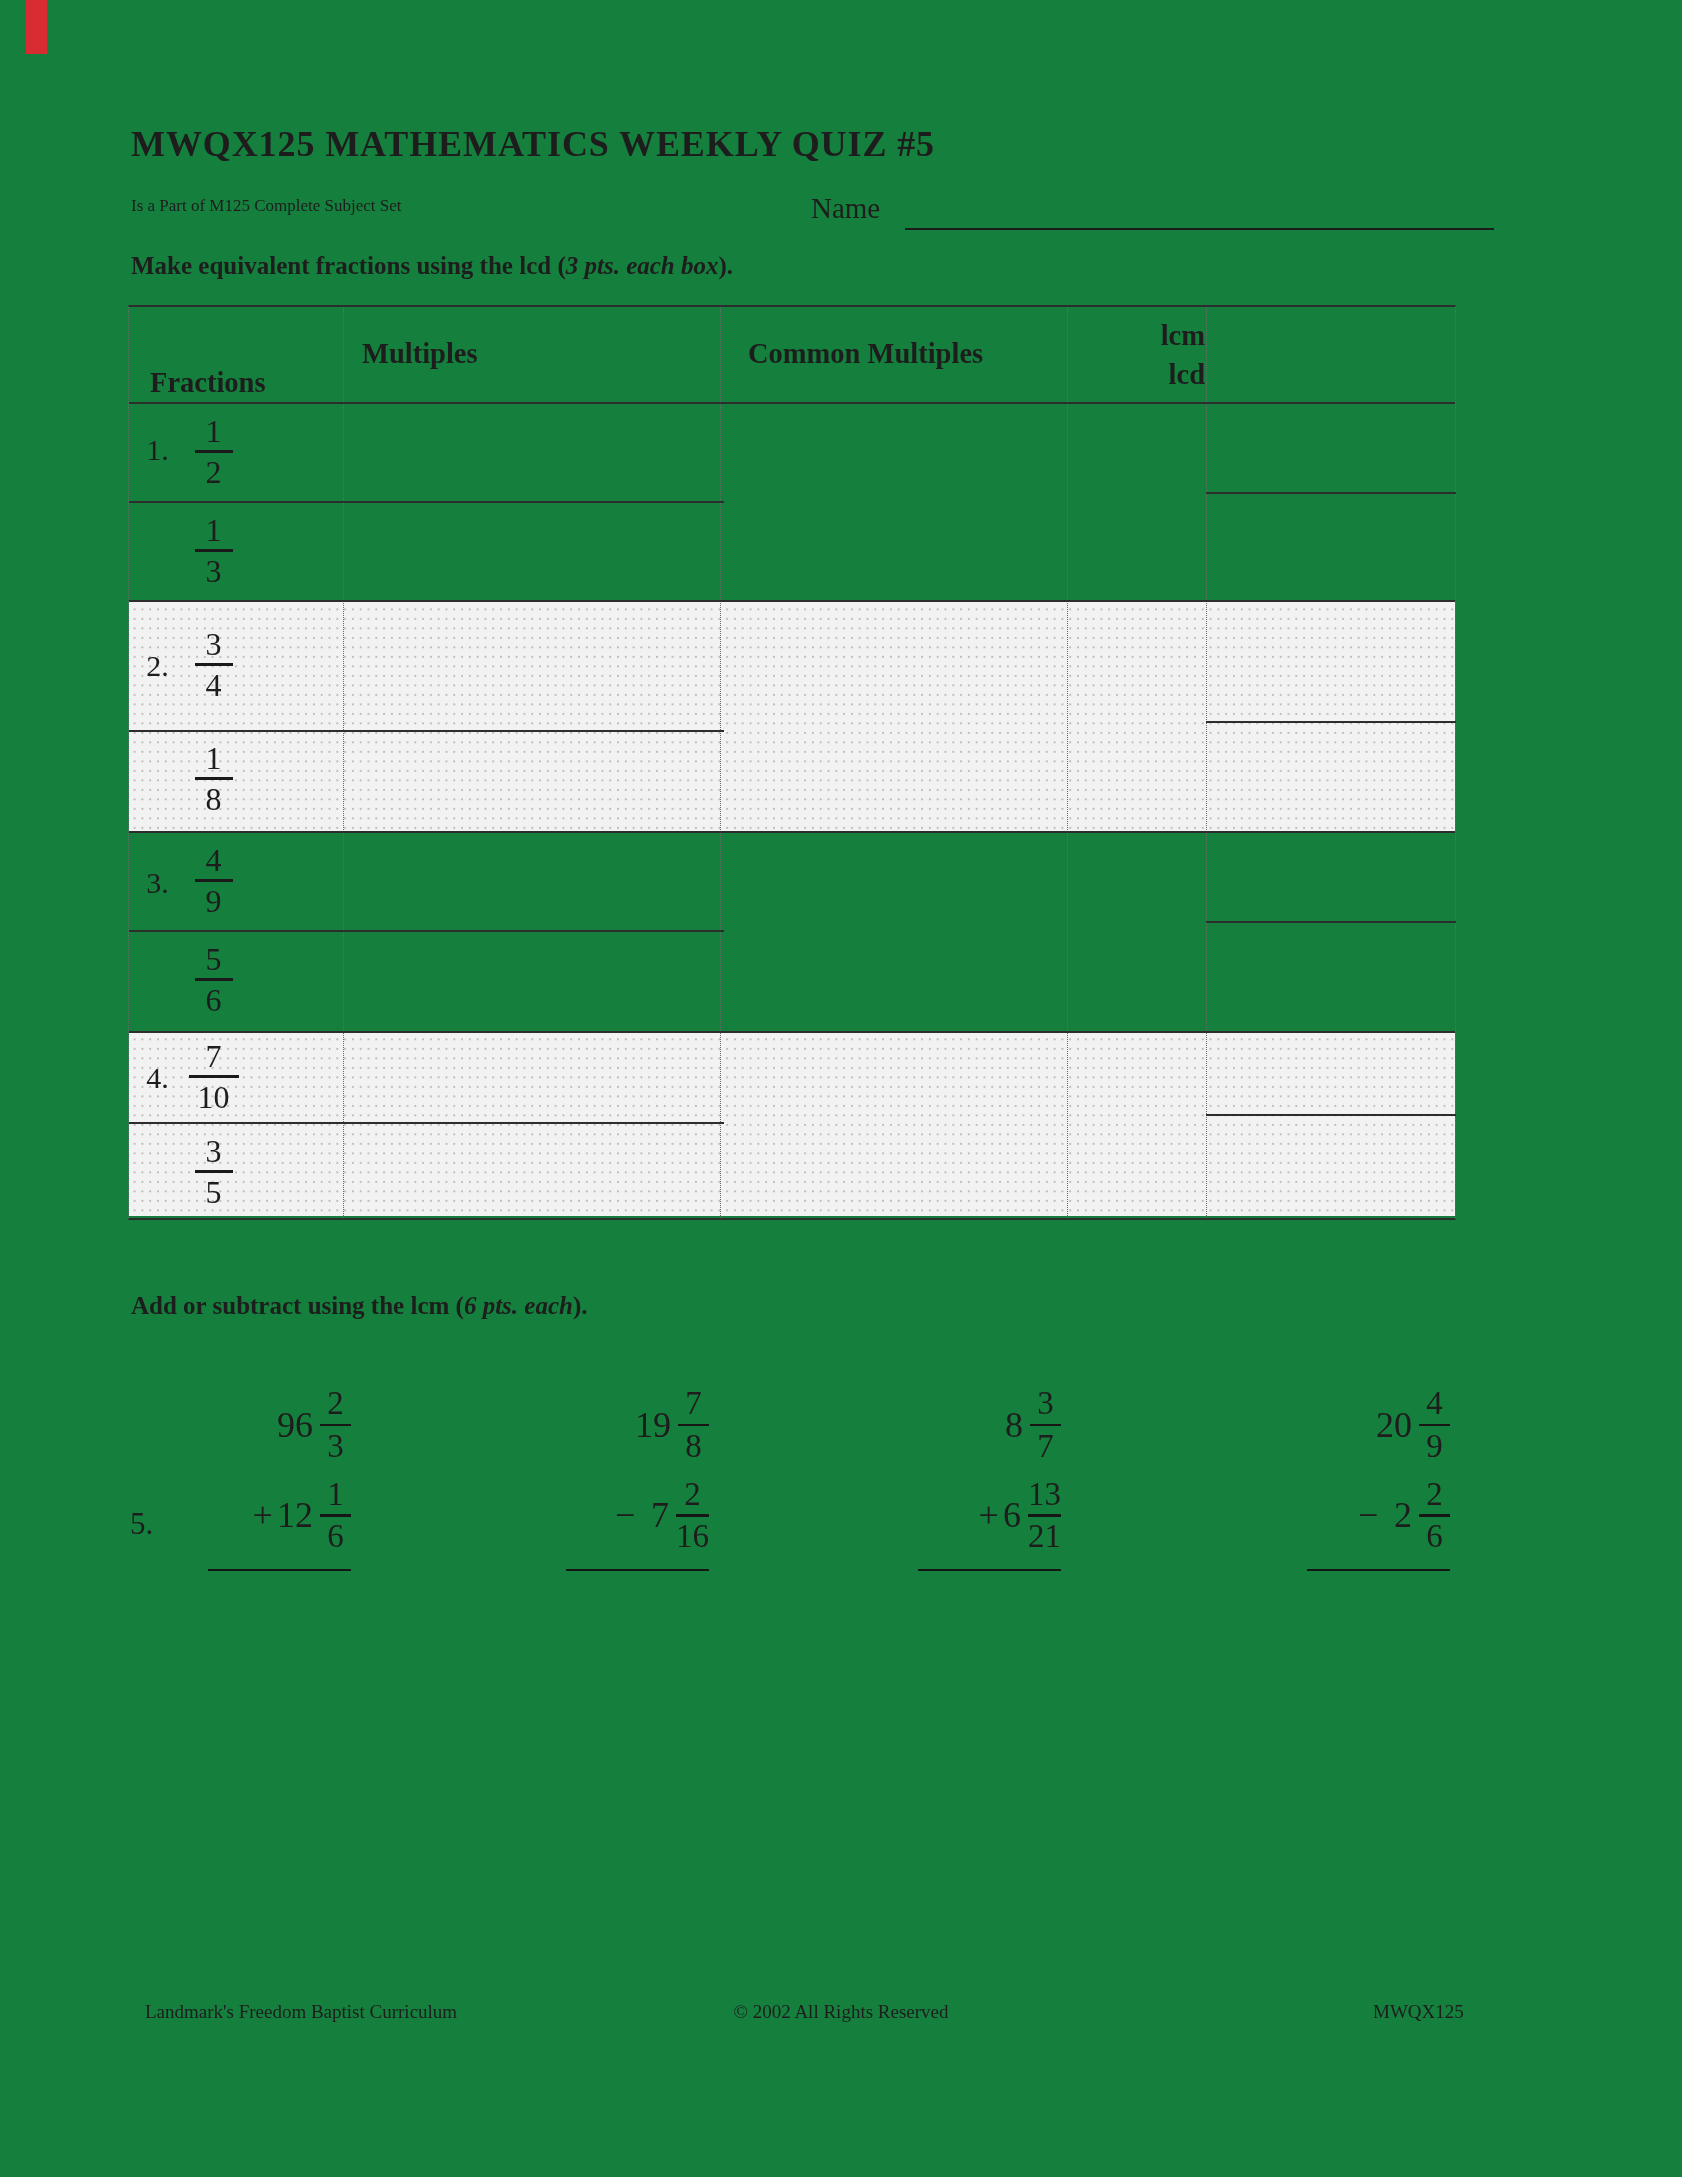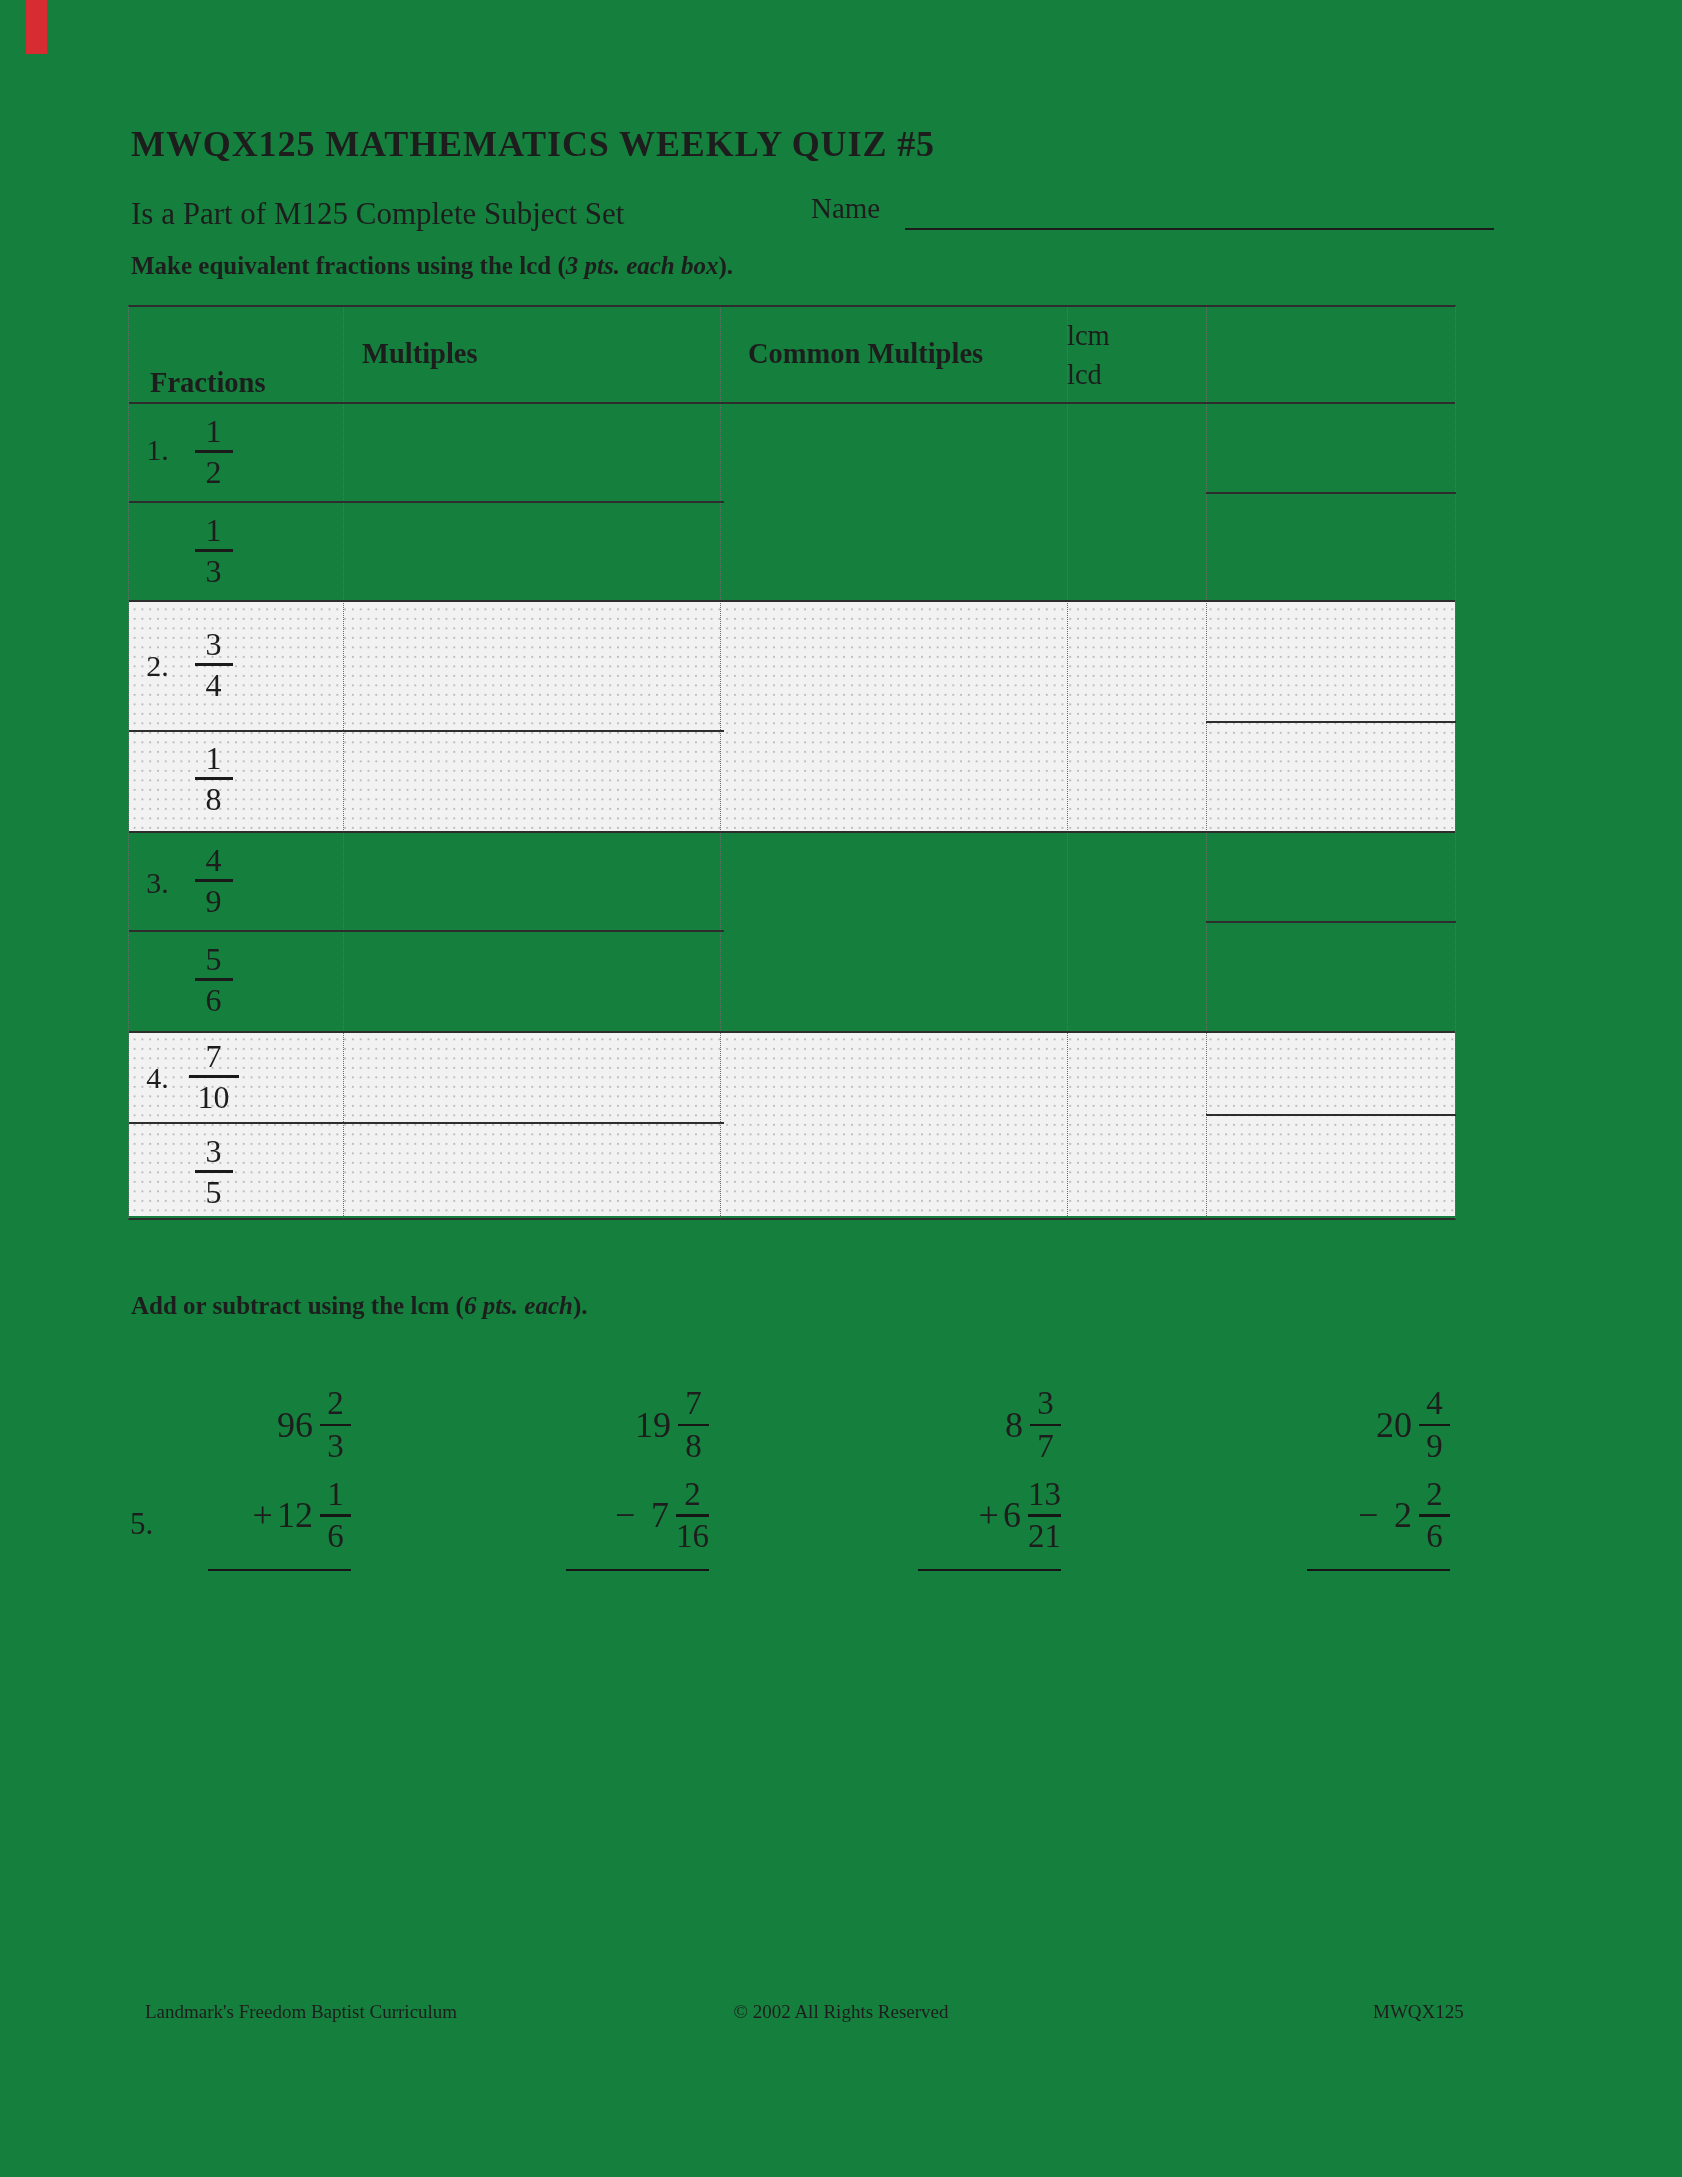--- a/index.html
+++ b/index.html
@@ -3,42 +3,42 @@
 <meta charset="utf-8">
 <style>
   html,body{margin:0;padding:0;background:#ffffff;}
   .page{
     position:relative;width:1683px;height:2177px;background:#15803d;
     font-family:"Liberation Serif","DejaVu Serif",serif;color:#1d1d1d;overflow:hidden;
   }
   
   .red-mark{position:absolute;left:26px;top:0;width:21px;height:54px;background:#d82c33;}
   .title{position:absolute;left:131px;top:123px;font-size:36px;font-weight:700;letter-spacing:0.9px;}
-  .subtitle{position:absolute;left:131px;top:196px;font-size:31px;}
+  .subtitle{position:absolute;left:131px;top:196px;font-size:17px;}
   .name-label{position:absolute;left:811px;top:192px;font-size:29px;}
   .name-line{position:absolute;left:905px;top:228px;width:589px;height:0;border-top:2.6px solid #1c1c1c;}
   .sec-heading{position:absolute;font-size:25px;font-weight:700;}
   .sec-heading .it{font-style:italic;}
   
   .eq-table{
     position:absolute;left:128px;top:305px;width:1328px;height:915px;box-sizing:border-box;
     border-top:2.6px solid #2d2d2d;border-bottom:2.6px solid #2d2d2d;
     border-left:1.7px dotted #6a6a6a;border-right:1.7px dotted #6a6a6a;
   }
   .shade{
     position:absolute;left:0;right:0;
     background-color:#f2f2f2;
     background-image:radial-gradient(#bdbdbd 1px, transparent 1.1px),
                      radial-gradient(#cfcfcf 0.9px, transparent 1px);
     background-size:7.8px 9.5px,11.2px 6px;background-position:1.7px 2.6px,6px 0.9px;
   }
   .vline{position:absolute;top:0;bottom:0;width:0;border-left:1.7px dotted #6a6a6a;}
   .hline{position:absolute;height:0;border-top:2.6px solid #2d2d2d;}
   .col-head{position:absolute;font-size:28.5px;font-weight:700;white-space:nowrap;}
-  .col-head-2l{position:absolute;font-size:28.5px;font-weight:400;text-align:left;line-height:1.35;}
+  .col-head-2l{position:absolute;font-size:28.5px;font-weight:700;text-align:right;line-height:1.35;}
   .tlabel{position:absolute;left:17.3px;font-size:30px;}
   .tfrac{position:absolute;left:54px;width:61px;display:flex;flex-direction:column;align-items:center;
          font-size:32px;line-height:1.08;}
   .tfrac .bar{height:2.6px;background:#1a1a1a;width:38px;margin:1.7px 0;}
   .tfrac .bar.wide{width:50px;}
   
   .q5-label{position:absolute;left:130px;top:1506px;font-size:31px;}
   .prob{position:absolute;top:1385px;width:143px;}
   .pline{display:flex;align-items:center;justify-content:flex-end;height:80px;}
   .pline.l2{margin-top:10.4px;}

